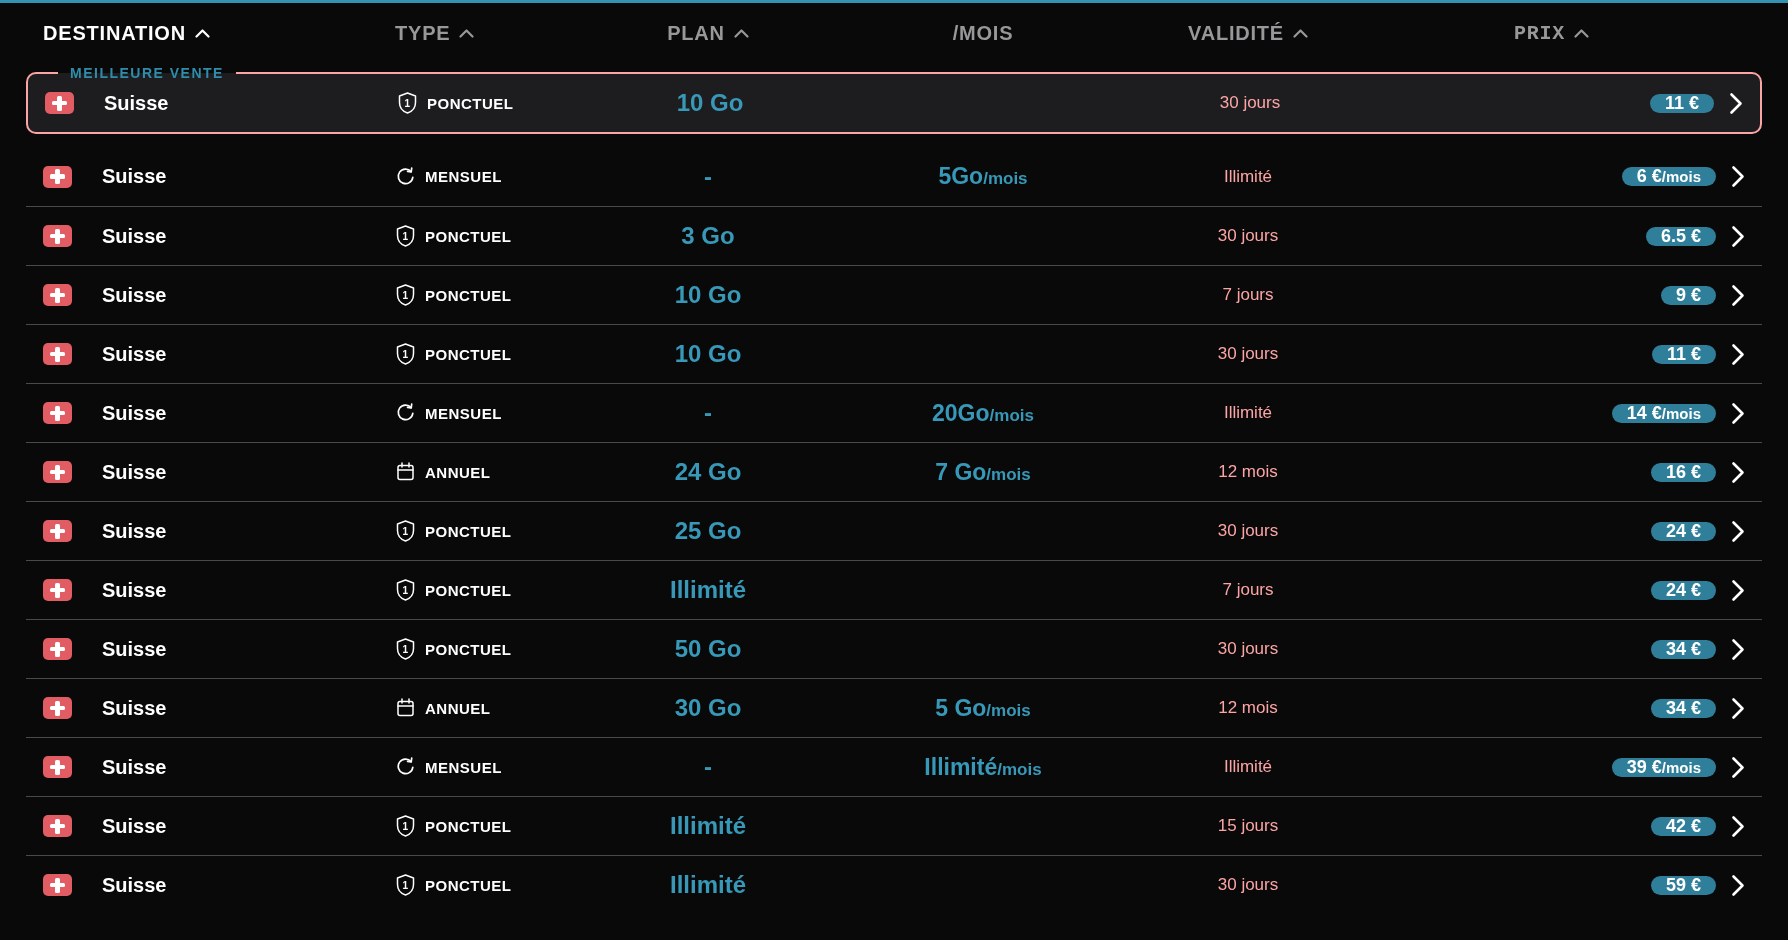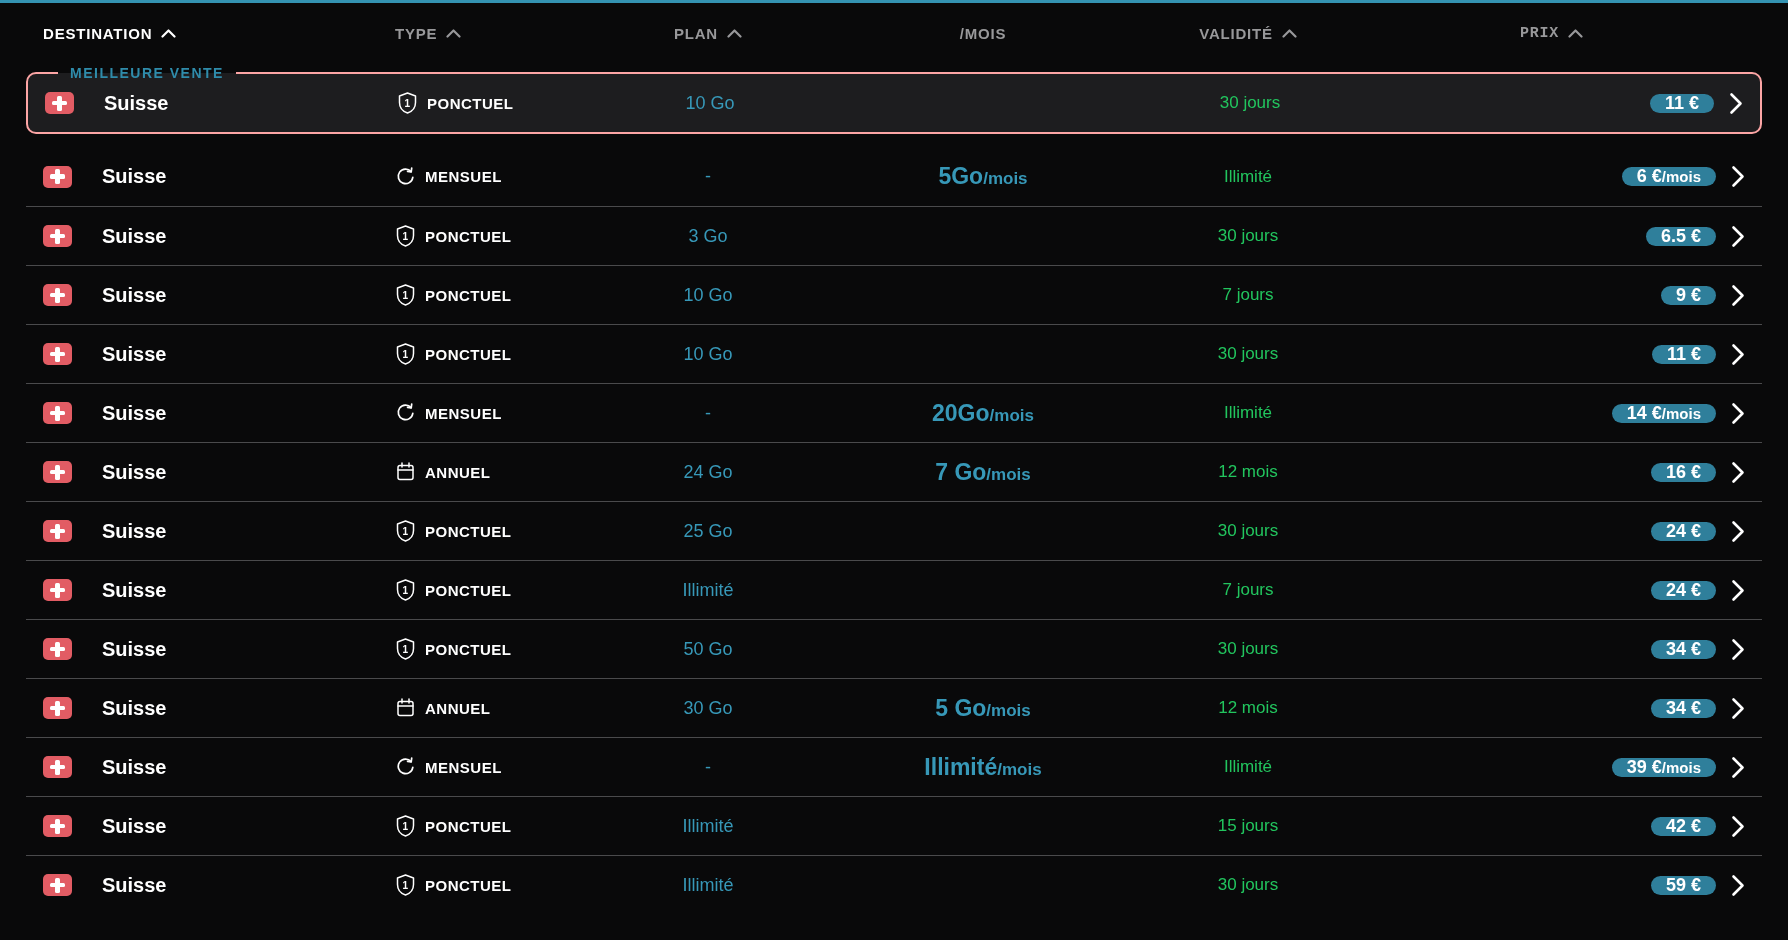--- a/index.html
+++ b/index.html
@@ -16,21 +16,21 @@
   .grid {
     display: grid;
     grid-template-columns: 330px 215px 240px 310px 220px 1fr;
     align-items: center;
     padding: 0 17px;
   }
 
   
   .table-header { margin: 0 26px; height: 60px; }
   .th { display: flex; align-items: center; gap: 9px; color: #98989a;
-        font-size: 15px; font-weight: 700; letter-spacing: 0.8px; cursor: pointer; }
+        font-size: 20px; font-weight: 700; letter-spacing: 0.8px; cursor: pointer; }
   .th svg { stroke: #98989a; }
   .th-destination { color: #ffffff; }
   .th-destination svg { stroke: #ffffff; }
   .th-type { padding-left: 22px; }
   .th-plan, .th-mois, .th-validity { justify-content: center; }
   .th-prix { justify-content: center; font-family: Liberation Mono, monospace; }
   .caret { display: block; }
 
   
   .rows { margin: 0 26px; }
@@ -77,27 +77,27 @@
   
   .cell-type { display: flex; align-items: center; gap: 9px; padding-left: 22px;
                color: #ffffff; font-size: 15px; font-weight: 600; letter-spacing: 0.5px; }
   .type-icon { display: block; width: 21px; height: 22px; }
   .type-icon svg { display: none; }
   .type-icon[data-icon="shield-1"] .i-shield { display: block; }
   .type-icon[data-icon="refresh"] .i-refresh { display: block; }
   .type-icon[data-icon="calendar"] .i-calendar { display: block; }
 
   
-  .cell-plan { text-align: center; color: #3798b8; font-size: 18px; font-weight: 400; }
+  .cell-plan { text-align: center; color: #3798b8; font-size: 24px; font-weight: 700; }
   .cell-mois { text-align: center; color: #3798b8; }
   .mois-main { font-size: 23px; font-weight: 700; margin-top: 47px; }
   .mois-suffix { font-size: 17px; font-weight: 600; }
 
   
-  .cell-validity { text-align: center; color: #22c55e; font-size: 17px; font-weight: 400; }
+  .cell-validity { text-align: center; color: #fca5a5; font-size: 17px; font-weight: 400; }
 
   
   .cell-prix { display: flex; align-items: center; justify-content: flex-end; }
   .badge {
     display: inline-flex; align-items: center;
     height: 19px; border-radius: 17px; padding: 0 15px;
     background: #2f7f9b; color: #ffffff;
     font-size: 18px; font-weight: 700; white-space: nowrap;
   }
   .badge-suffix { font-size: 15px; font-weight: 700; }

